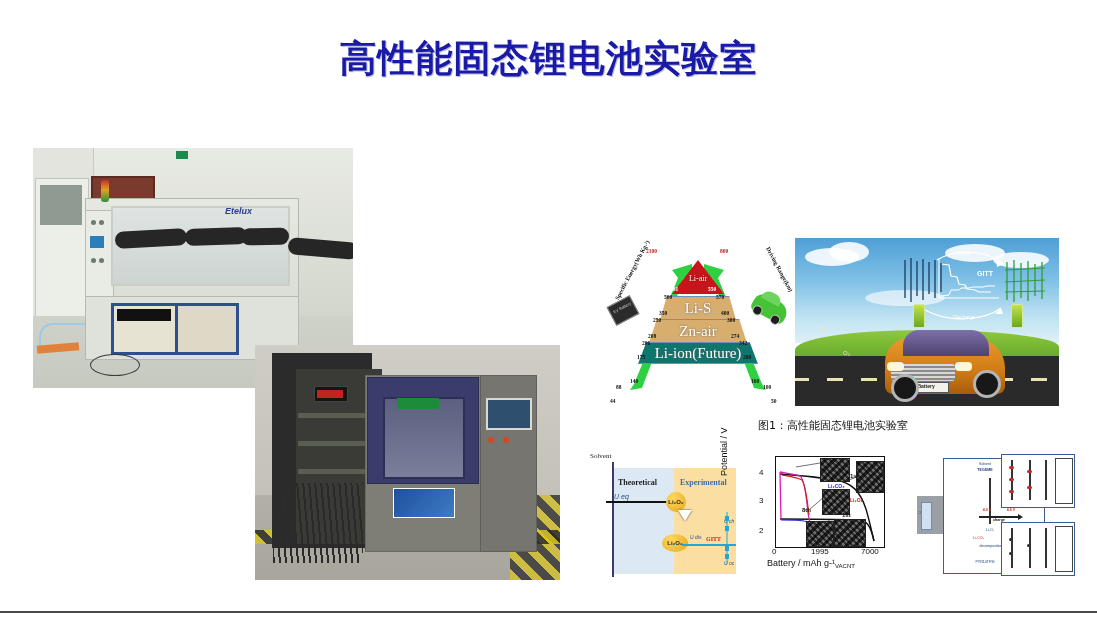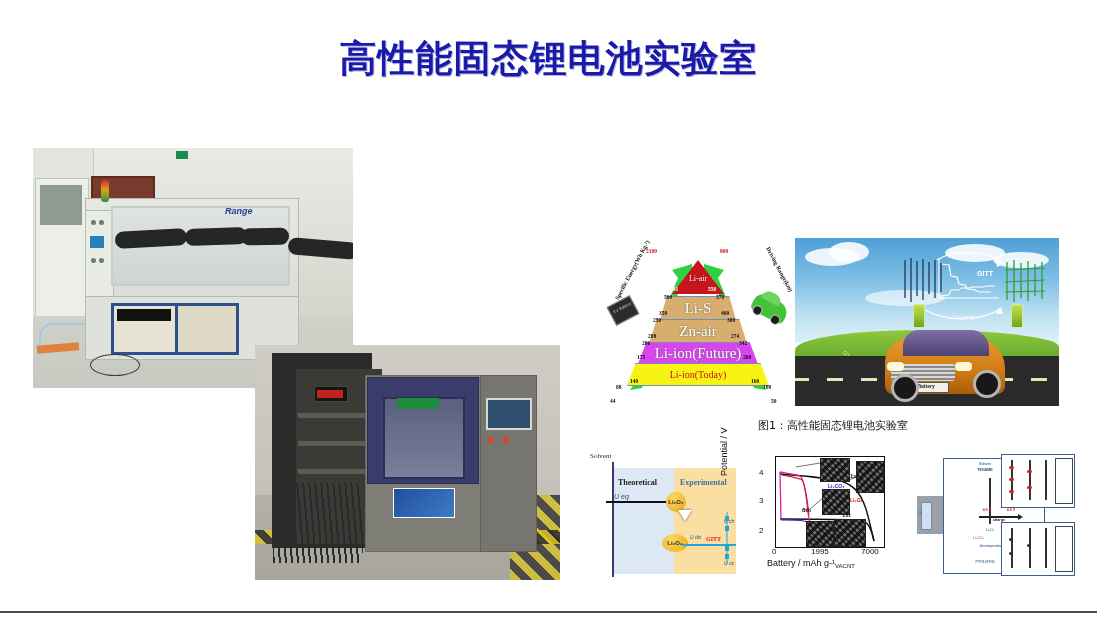--- a/index.html
+++ b/index.html
@@ -200,21 +200,21 @@
     <div class="p1-knob" style="left:66px;top:110px"></div>
     <div class="p1-light"></div>
     <div class="p1-glass"></div>
     <div class="p1-glove p1-g1"></div>
     <div class="p1-glove p1-g2"></div>
     <div class="p1-glove p1-g3"></div>
     <div class="p1-glove p1-g4"></div>
     <div class="p1-lower"></div>
     <div class="p1-blue1"></div>
     <div class="p1-blue2"></div>
-    <div class="p1-logo">Range</div>
+    <div class="p1-logo">Etelux</div>
     <div class="p1-sign"></div>
     <div class="p1-cord"></div>
   </div>
 
   <div class="photo2">
     <div class="p2-wall"></div>
     <div class="p2-floor"></div>
     <div class="p2-hazard2"></div>
     <div class="p2-hazard"></div>
     <div class="p2-rack">
@@ -263,33 +263,29 @@
 
       <div class="lvl" style="top:81px;width:98px;height:22px;background:#d8ae6e;border-top:1.5px solid #6f8fc0;border-bottom:1.5px solid #6f8fc0;
                   clip-path:polygon(8% 0,92% 0,100% 100%,0 100%);">
         <span class="lvl-name">Zn-air</span>
       </div>
       <div class="num" style="left:45px;top:79px;color:#111;">250</div>
       <div class="num" style="left:119px;top:79px;color:#111;">300</div>
       <div class="num" style="left:40px;top:95px;color:#111;">208</div>
       <div class="num" style="left:123px;top:95px;color:#111;">274</div>
 
-      <div class="lvl" style="top:104px;width:120px;height:20px;background:#d946ef;border-top:1.5px solid #6f8fc0;border-bottom:1.5px solid #6f8fc0;
+      <div class="lvl" style="top:104px;width:120px;height:20px;background:#0f766e;border-top:1.5px solid #6f8fc0;border-bottom:1.5px solid #6f8fc0;
                   clip-path:polygon(7% 0,93% 0,100% 100%,0 100%);">
         <span class="lvl-name">Li-ion(Future)</span>
       </div>
       <div class="num" style="left:34px;top:102px;color:#111;">206</div>
       <div class="num" style="left:131px;top:102px;color:#111;">342</div>
       <div class="num" style="left:29px;top:116px;color:#111;">175</div>
       <div class="num" style="left:135px;top:116px;color:#111;">260</div>
 
-      <div class="lvl" style="top:125px;width:142px;height:21px;background:#f7f313;border-top:1.5px solid #6f8fc0;border-bottom:1.5px solid #6f8fc0;
-                  clip-path:polygon(6% 0,94% 0,100% 100%,0 100%);">
-        <span class="lvl-name" style="color:#c8151b;text-shadow:none;font-size:10px;">Li-ion(Today)</span>
-      </div>
       <div class="num" style="left:22px;top:140px;color:#111;">140</div>
       <div class="num" style="left:143px;top:140px;color:#111;">160</div>
 
       <div class="num" style="left:8px;top:146px;color:#111;">88</div>
       <div class="num" style="left:155px;top:146px;color:#111;">100</div>
       <div class="num" style="left:2px;top:160px;color:#111;">44</div>
       <div class="num" style="left:163px;top:160px;color:#111;">50</div>
 
       <div class="axis-l">Specific Energy(Wh Kg-¹)</div>
       <div class="axis-r">Driving Range(km)</div>

